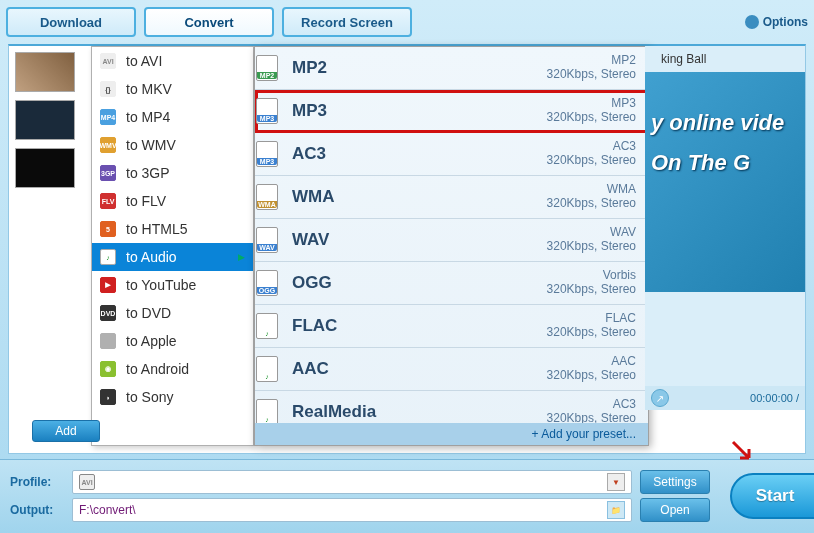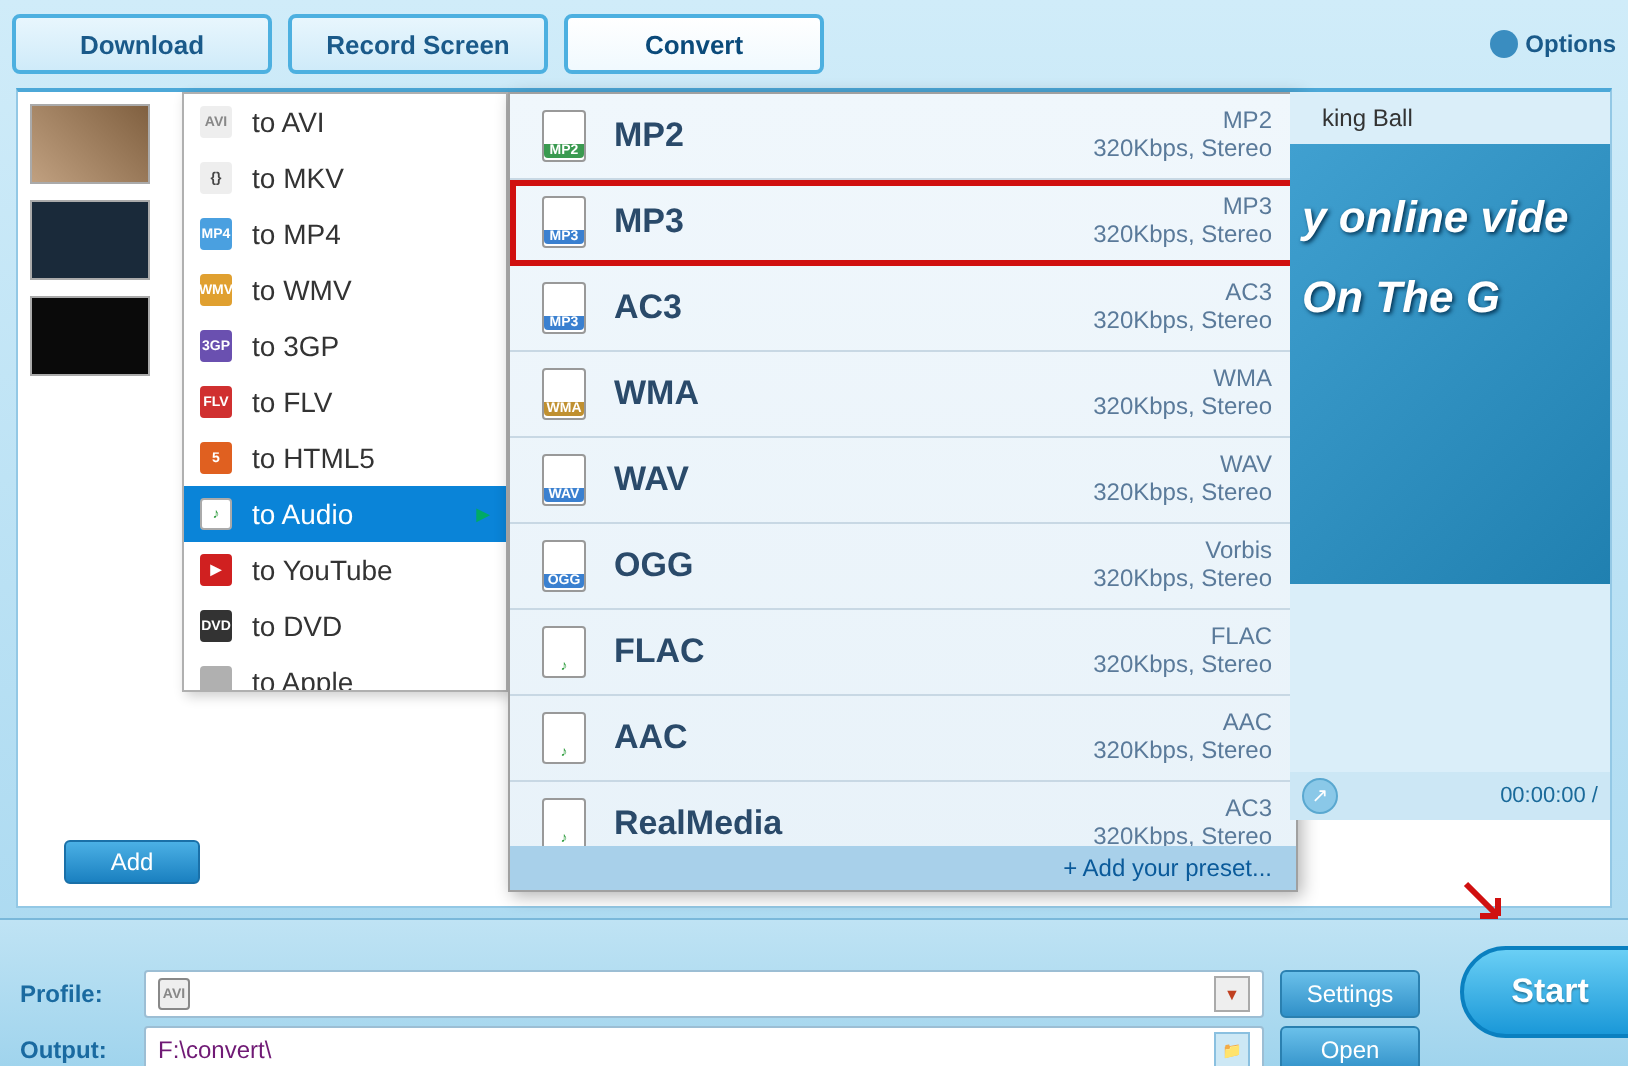--- a/index.html
+++ b/index.html
@@ -12,62 +12,62 @@
 .options .gear { width: 14px; height: 14px; background: #3a8dc0; border-radius: 50%; position: relative; }
 
 .main { position: relative; height: 410px; background: #ffffff; margin: 0 8px; border: 1px solid #93c8e5; border-top: 2px solid #4ca8d8; }
 
 .thumbs { position: absolute; left: 0; top: 0; width: 85px; height: 100%; padding: 6px; }
 .thumb { width: 60px; height: 40px; margin-bottom: 8px; border: 1px solid #aaa; background: #333; }
 .thumb.t1 { background: linear-gradient(45deg,#c0a080,#806040); }
 .thumb.t2 { background: #1a2a3a; }
 .thumb.t3 { background: #0a0a0a; }
 
-.format-menu { position: absolute; left: 82px; top: 0; width: 163px; height: 300px; background: #ffffff; border: 1px solid #b0b0b0; box-shadow: 2px 2px 6px rgba(0,0,0,0.2); overflow: hidden; }
+.format-menu { position: absolute; left: 82px; top: 0; width: 163px; height: 400px; background: #ffffff; border: 1px solid #b0b0b0; box-shadow: 2px 2px 6px rgba(0,0,0,0.2); overflow: hidden; }
 .fm-item { height: 28px; display: flex; align-items: center; padding: 0 8px; gap: 10px; font-size: 14px; color: #333; cursor: pointer; }
 .fm-item.selected { background: #0a84d8; color: #fff; }
 .fm-icon { width: 16px; height: 16px; border: 1px solid #888; border-radius: 2px; font-size: 7px; display: flex; align-items: center; justify-content: center; color: #fff; font-weight: bold; }
 .fm-item .arrow { margin-left: auto; font-size: 9px; color: #0a6; }
 
 .audio-panel { position: absolute; left: 245px; top: 0; width: 395px; height: 400px; background: linear-gradient(#f0f7fc,#e8f2f9); border: 1px solid #a0a0a0; box-shadow: 2px 2px 8px rgba(0,0,0,0.3); }
-.ap-row { height: 43px; border-bottom: 1px solid #c8d8e4; display: flex; align-items: center; padding: 0 16px; gap: 14px; position: relative; cursor: pointer; }
+.ap-row { height: 43px; border-bottom: 1px solid #c8d8e4; display: flex; align-items: center; padding: 0 1px; gap: 14px; position: relative; cursor: pointer; }
 .ap-row.highlight { outline: 3px solid #d01010; outline-offset: -3px; }
 .ap-icon { width: 22px; height: 26px; background: #fff; border: 1px solid #999; border-radius: 2px 2px 2px 2px; position: relative; font-size: 7px; display: flex; align-items: flex-end; justify-content: center; padding-bottom: 1px; font-weight: bold; }
 .ap-name { font-size: 17px; color: #2a4a6a; font-weight: bold; }
 .ap-meta { position: absolute; right: 12px; top: 6px; text-align: right; font-size: 12px; color: #5a7a9a; line-height: 14px; }
 .ap-footer { position: absolute; bottom: 0; left: 0; right: 0; height: 22px; background: #a8d0ea; color: #0a5a9a; font-size: 12px; display: flex; align-items: center; justify-content: flex-end; padding: 0 12px; cursor: pointer; }
 
 .preview { position: absolute; right: 0; top: 0; width: 160px; height: 340px; background: #daeef9; overflow: hidden; }
 .preview-title { padding: 6px 16px; font-size: 12px; color: #333; white-space: nowrap; }
-.preview-img { height: 220px; background: linear-gradient(135deg,#40a0d0,#2080b0); color: #fff; font-size: 22px; font-weight: bold; font-style: italic; text-shadow: 1px 1px 2px #003050; padding: 24px 6px; }
+.preview-img { height: 220px; background: linear-gradient(135deg,#40a0d0,#2080b0); color: #fff; font-size: 22px; font-weight: bold; font-style: italic; text-shadow: 1px 1px 2px #003050; padding: 38px 6px; }
 .timebar { position: absolute; right: 0; top: 340px; width: 160px; height: 24px; background: #cce7f5; display: flex; align-items: center; gap: 8px; padding: 0 6px; font-size: 11px; color: #1a6a9a; }
 .timebar .tb-btn { width: 18px; height: 18px; background: #8ac8e8; border-radius: 50%; border: 1px solid #5aa8d0; display: flex; align-items: center; justify-content: center; font-size: 10px; color: #fff; }
 
 .add-btn { position: absolute; left: 8px; top: 420px; width: 68px; height: 22px; background: linear-gradient(#4bb0e5,#1a80c0); color: #fff; font-size: 12px; border-radius: 3px; display: flex; align-items: center; justify-content: center; border: 1px solid #1a70a8; cursor: pointer; margin-left: 24px; }
 
-.bottom { position: absolute; bottom: 0; left: 0; right: 0; height: 74px; background: linear-gradient(#bfe3f4,#a0d4ed); padding: 23px 10px; border-top: 1px solid #7ab8da; }
+.bottom { position: absolute; bottom: 0; left: 0; right: 0; height: 74px; background: linear-gradient(#bfe3f4,#a0d4ed); padding: 8px 10px; border-top: 1px solid #7ab8da; }
 .brow { display: flex; align-items: center; gap: 8px; height: 28px; }
 .blabel { width: 54px; font-size: 12px; color: #1a6aa0; font-weight: bold; }
 .binput { flex: 0 0 560px; height: 24px; background: #fff; border: 1px solid #9cbed4; border-radius: 2px; display: flex; align-items: center; padding: 0 6px; font-size: 12px; color: #c04020; gap: 6px; }
 .binput.path { color: #701a75; }
 .binput .dd { margin-left: auto; width: 18px; height: 18px; border: 1px solid #aaa; background: #eee; display: flex; align-items: center; justify-content: center; font-size: 8px; }
 .bbtn { width: 70px; height: 24px; background: linear-gradient(#6ac0ea,#3090c8); border: 1px solid #2a80b0; border-radius: 3px; color: #fff; font-size: 12px; display: flex; align-items: center; justify-content: center; cursor: pointer; font-weight: normal; }
 
 .start-btn { position: absolute; right: -6px; bottom: 14px; width: 90px; height: 46px; background: linear-gradient(#6acff5,#1a98d8); border: 2px solid #0a80c0; border-radius: 24px 0 0 24px; color: #fff; font-size: 17px; font-weight: bold; display: flex; align-items: center; justify-content: center; cursor: pointer; text-shadow: 0 1px 1px rgba(0,0,0,0.3); }
 
 .red-arrow { position: absolute; right: 60px; bottom: 70px; width: 24px; height: 24px; }
 .red-arrow svg { width: 100%; height: 100%; }
 </style>
 </head>
 <body>
 
 <div class="topbar">
   <div class="tab">Download</div>
+  <div class="tab active">Convert</div>
   <div class="tab">Record Screen</div>
-  <div class="tab active">Convert</div>
   <div class="options">
     <span class="gear"></span>
     <span>Options</span>
   </div>
 </div>
 
 <div class="main">
   <div class="thumbs">
     <div class="thumb t1"></div>
     <div class="thumb t2"></div>

